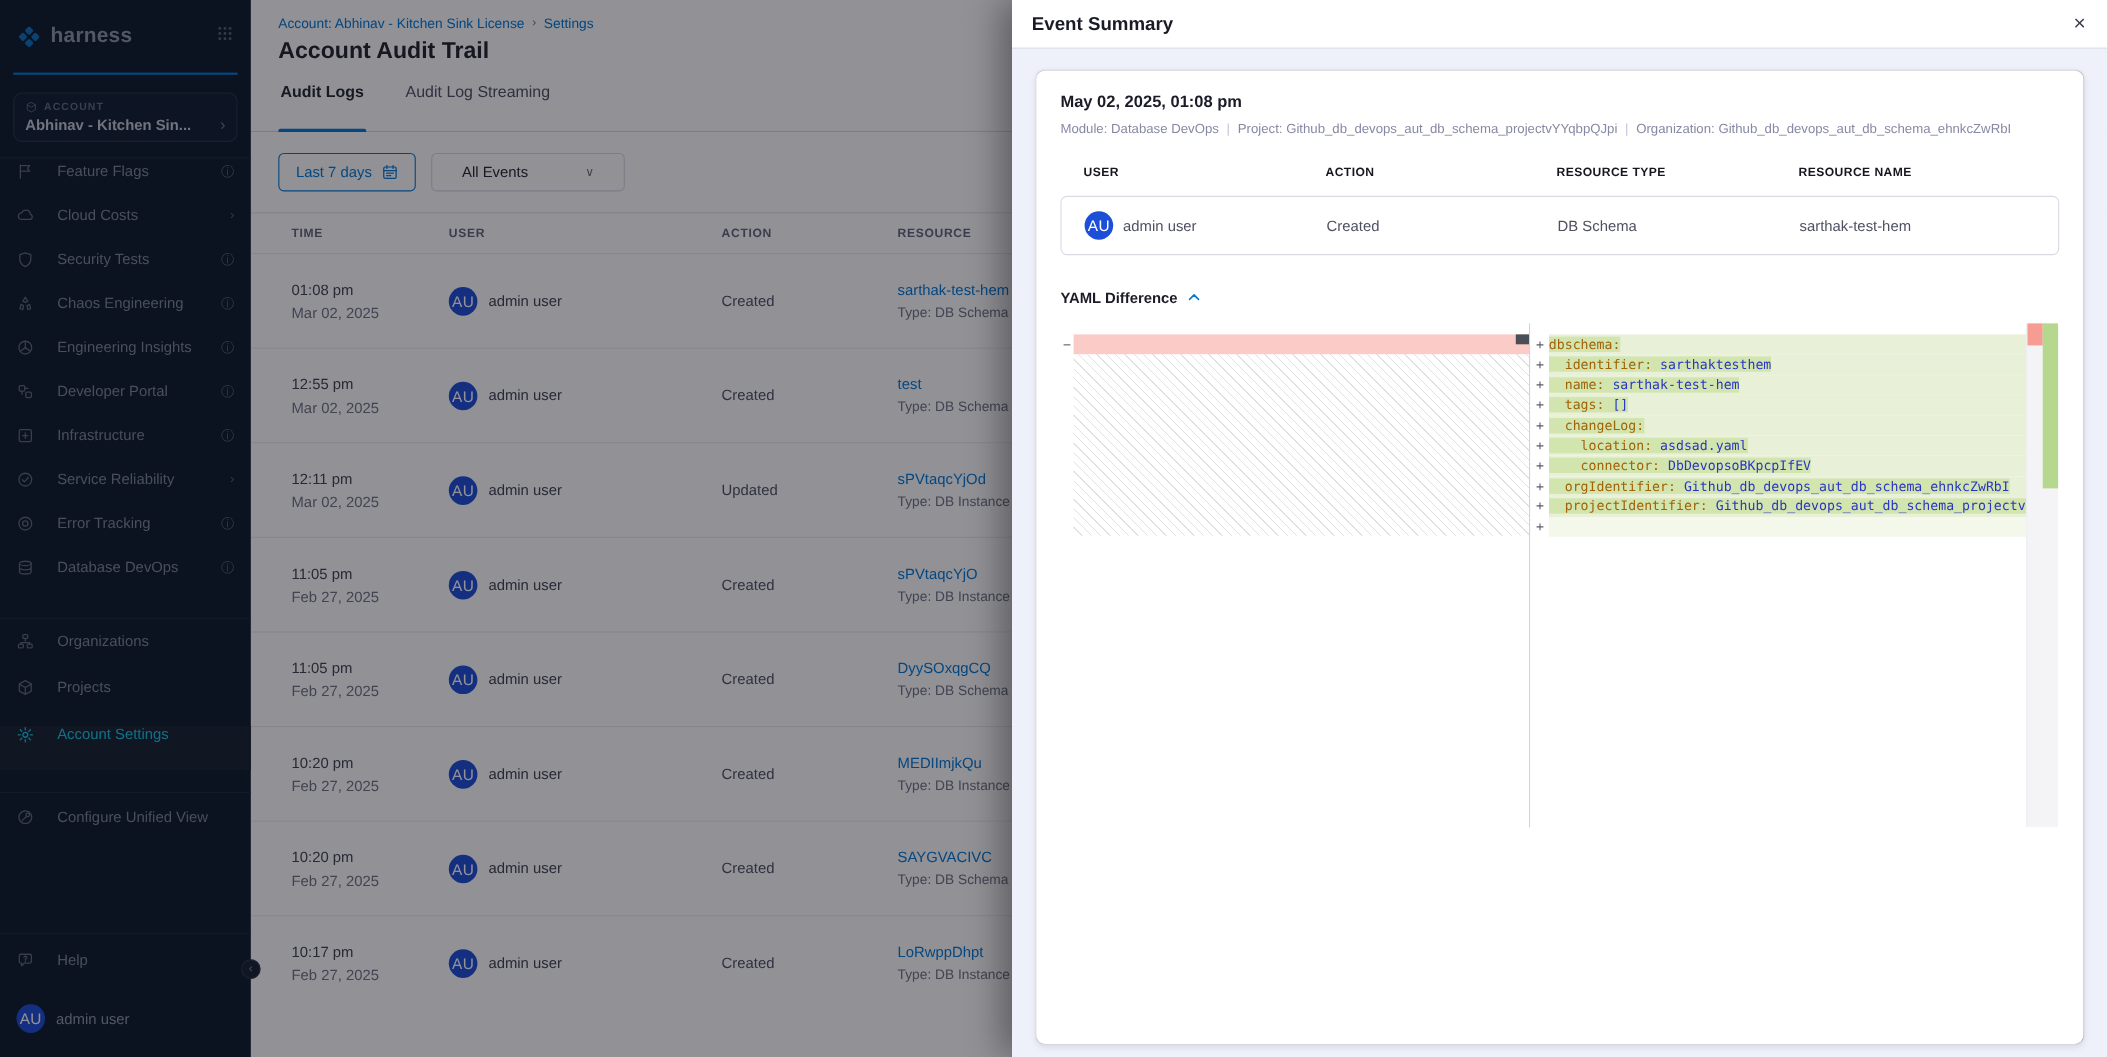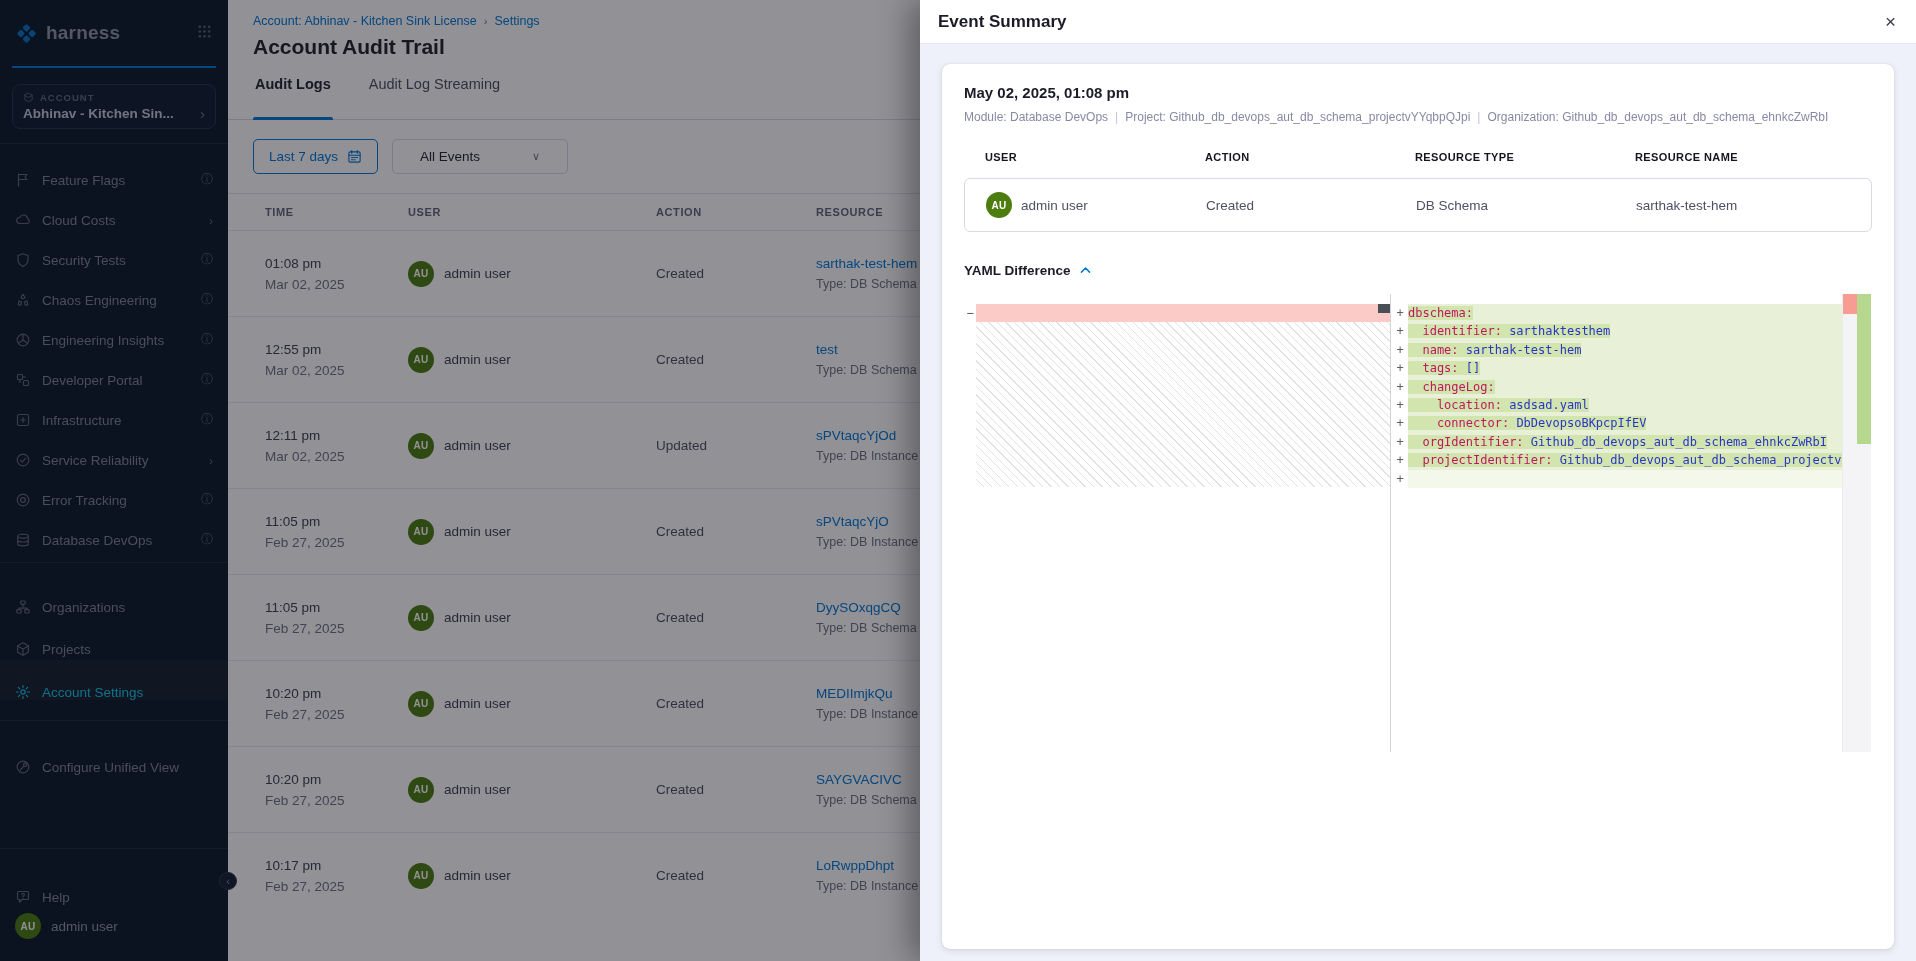--- a/index.html
+++ b/index.html
@@ -11,28 +11,28 @@
   .logo-row{height:66px;display:flex;align-items:center;padding:0 16px;gap:9px}
   .brand-name{font-size:19px;font-weight:700;color:#8d97a6;letter-spacing:.2px}
   .apps-grid{margin-left:auto;color:#55606f;cursor:pointer}
   .logo-underline{height:2px;background:#0278d5;margin:0 12px}
   .account-box{margin:16px 12px 0;padding:7px 10px;border:1px solid #273649;border-radius:8px;background:#101d2e;cursor:pointer;position:relative}
   .acc-label-row{display:flex;align-items:flex-end;gap:6px;font-size:9.5px;letter-spacing:1px;color:#5d6c80;font-weight:700}
   .acc-name-row{display:flex;align-items:center;margin-top:3px}
   .acc-name{font-size:13.5px;color:#c4cbd5;font-weight:600}
   .acc-chevron{margin-left:auto;color:#6b7686;font-size:15px;line-height:1}
   .sb-sep{height:1px;background:#1d2838;margin:14px 0 4px}
-  .sb-item{height:40px;display:flex;align-items:flex-end;padding:0 15px;font-size:13.5px;color:#7d8793;cursor:pointer;gap:11px}
+  .sb-item{height:40px;display:flex;align-items:flex-start;padding:0 15px;font-size:13.5px;color:#7d8793;cursor:pointer;gap:21px}
   .sb-item .ic{width:16px;height:16px;color:#5d6875;flex:0 0 16px}
   .sb-item .accessory{margin-left:auto;font-size:12px;color:#55606e}
   .sb-item.active{background:#14212f;color:#17c4e4}
   .sb-item.active .ic{color:#17c4e4}
   .sb-spacer{flex:1}
   .sb-user{height:42px;display:flex;align-items:center;gap:10px;padding:0 15px;margin-bottom:14px}
-  .avatar{width:26px;height:26px;border-radius:50%;background:#4d7c0f;color:#fff;font-size:10px;font-weight:700;display:flex;align-items:center;justify-content:center;letter-spacing:.3px}
+  .avatar{width:26px;height:26px;border-radius:50%;background:#1d4ed8;color:#fff;font-size:14px;font-weight:400;display:flex;align-items:center;justify-content:center;letter-spacing:.3px}
   .sb-user .uname{font-size:13.5px;color:#8d97a6}
   .collapse-handle{position:absolute;left:219px;top:872px;width:18px;height:18px;border-radius:50%;background:#15202e;border:1px solid #2a3749;color:#7f8a99;font-size:11px;display:flex;align-items:center;justify-content:center;z-index:12;cursor:pointer}
 
   
   .main{position:absolute;left:228px;top:0;width:1688px;height:961px;background:#fff}
   .page-header{padding:14px 0 0 25px}
   .breadcrumb{font-size:12.5px;display:flex;gap:7px;align-items:center}
   .breadcrumb a{color:#0278d5;text-decoration:none;cursor:pointer}
   .crumb-sep{color:#6f7382;font-size:11px}
   .page-title{font-size:21px;font-weight:700;color:#22222a;margin-top:7px}
@@ -84,21 +84,21 @@
   .d-removed{height:18.4px;background:#fbcbc8;position:relative}
   .d-corner{position:absolute;right:0;top:0;width:12px;height:9px;background:#4a4e57}
   .d-hatch{height:165px;background:repeating-linear-gradient(45deg,#ffffff 0 5px,#e2e2e2 5px 6px)}
   .d-divider{left:426px;width:1px;background:#d4d4d8}
   .d-rgut{left:428px;width:16px;padding-top:10px;color:#5b5f68;text-align:center}
   .d-rgut .plus{display:block;height:18.4px}
   .d-right{left:444px;width:435px;padding-top:10px;overflow:hidden;border-right:1px solid #ececf0}
   .d-rline{height:18.4px;white-space:pre;background:#e8f1d8;overflow:hidden}
   .d-rline.faint{background:#f4f8eb}
   .hl{background:#d3e5af}
-  .yk{color:#be185d}
+  .yk{color:#a16207}
   .yv{color:#2936c4}
   .d-track{left:879px;width:28px;background:#f4f4f6}
   .d-ruler-red{position:absolute;left:879px;top:0;width:14px;height:20px;background:#f69c92}
   .d-ruler-green{position:absolute;left:893px;top:0;width:14px;height:150px;background:#b5d88e}
 
   .ic-stroke{stroke:currentColor;fill:none;stroke-width:1.2;stroke-linecap:round;stroke-linejoin:round}
 </style>
 </head>
 <body>
 

